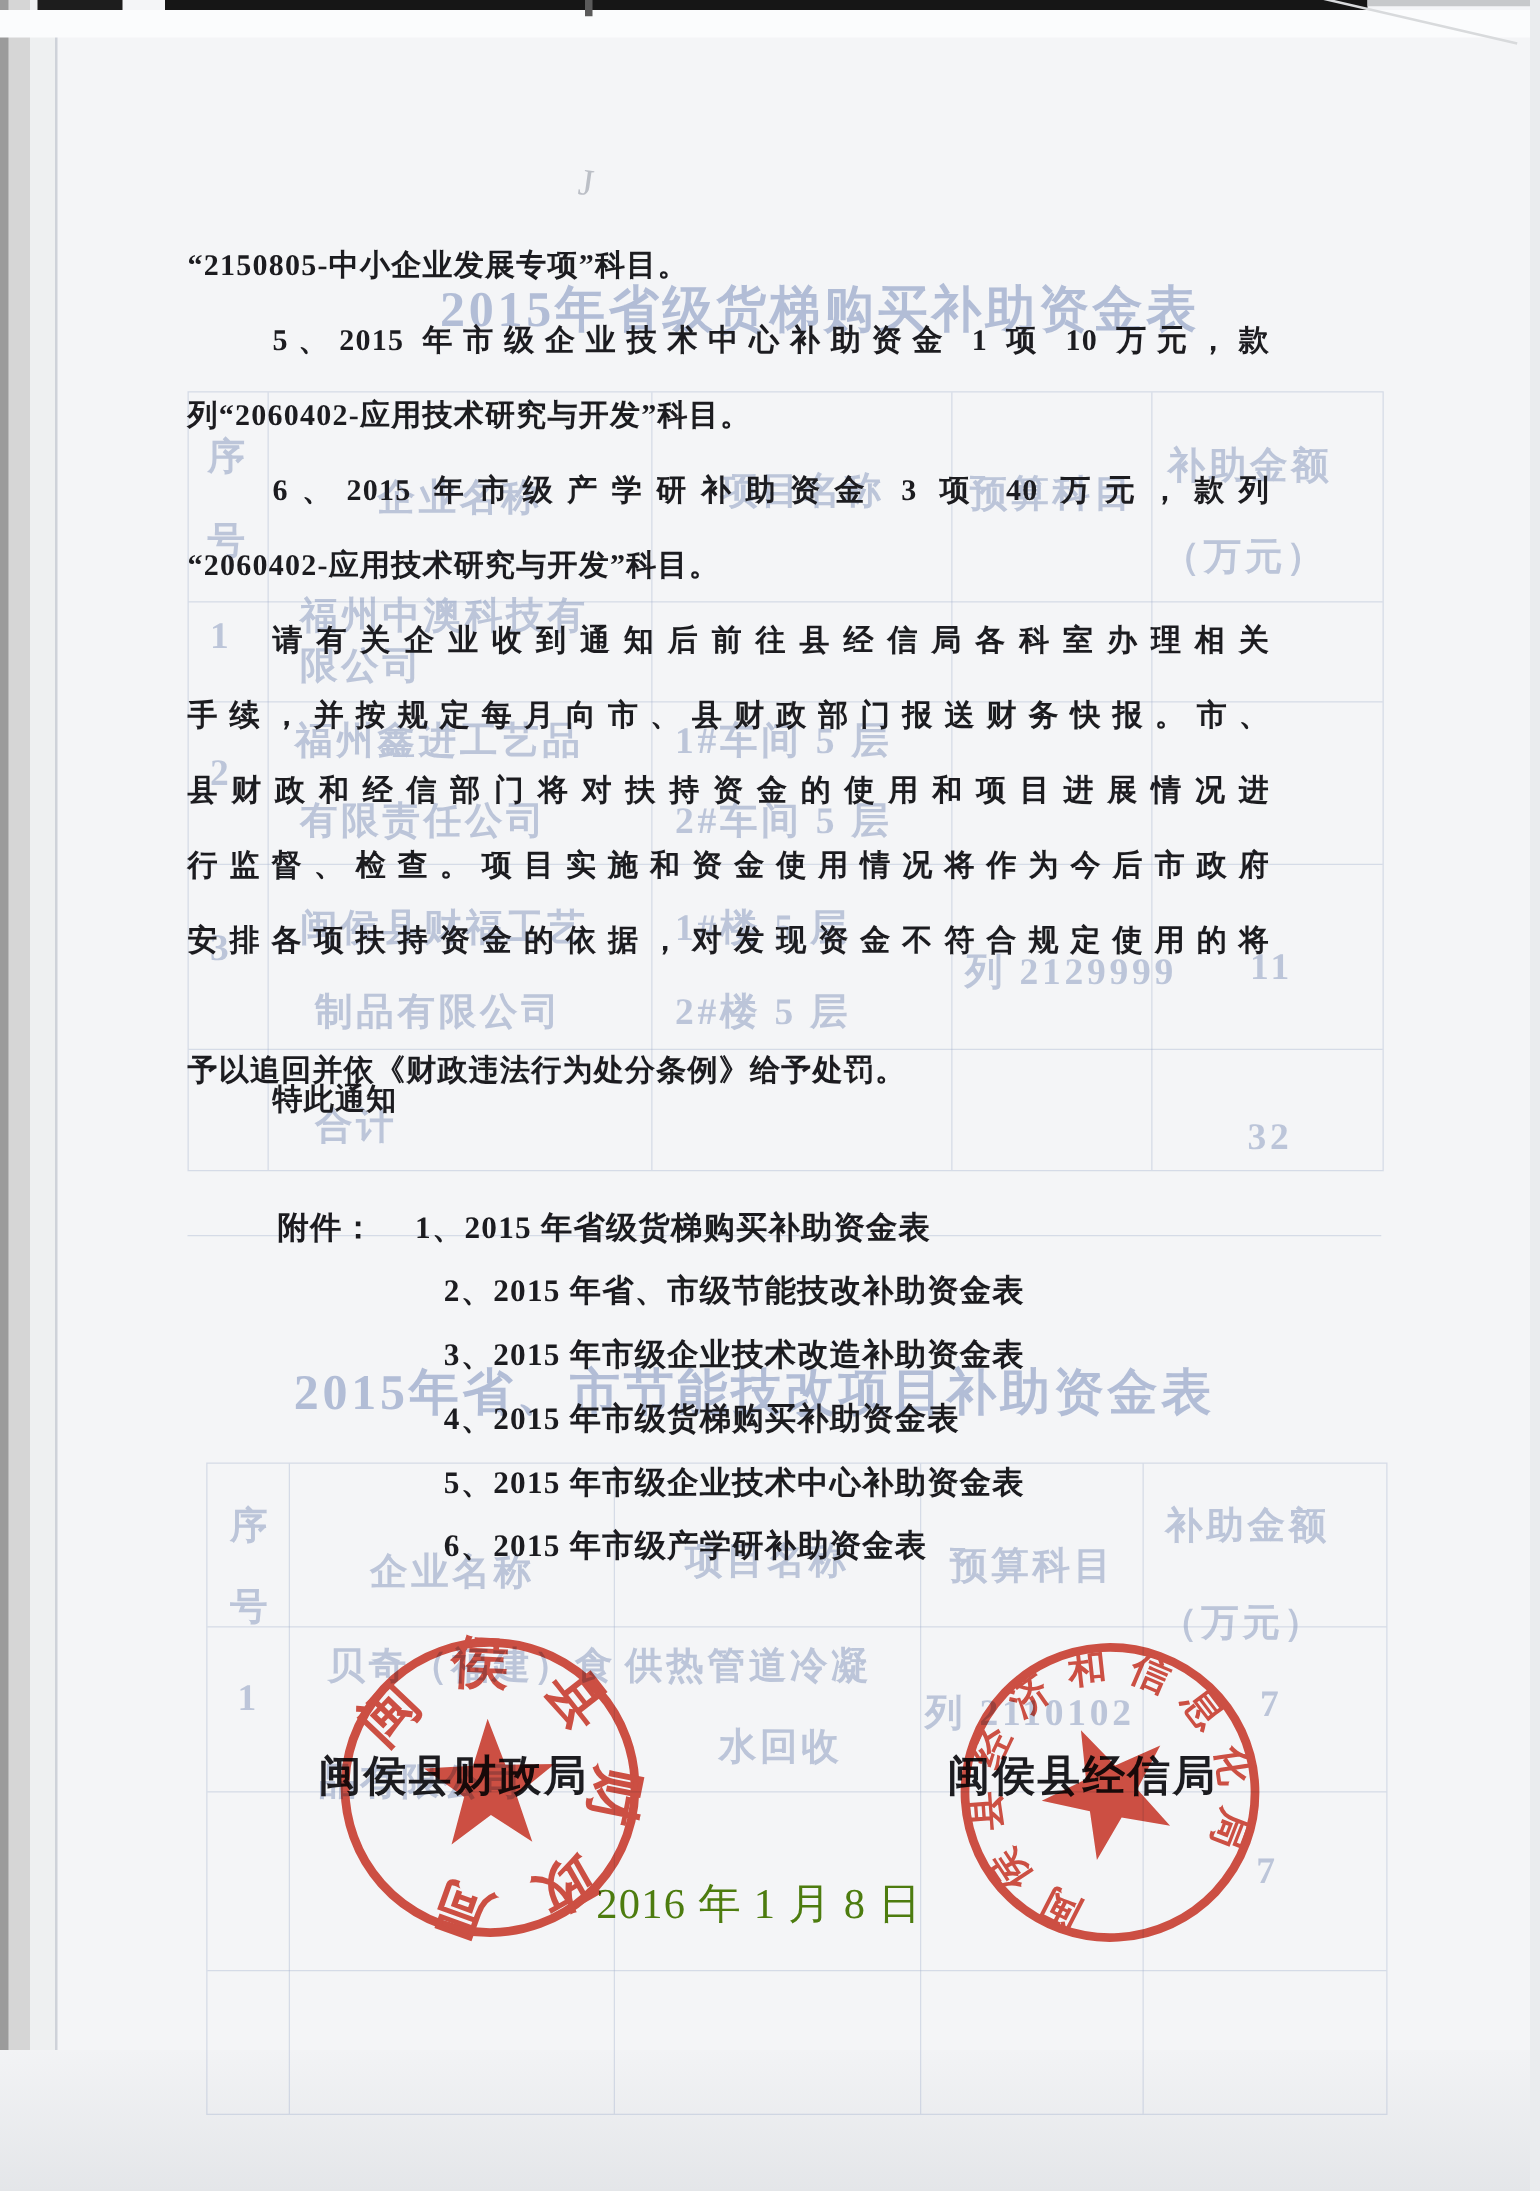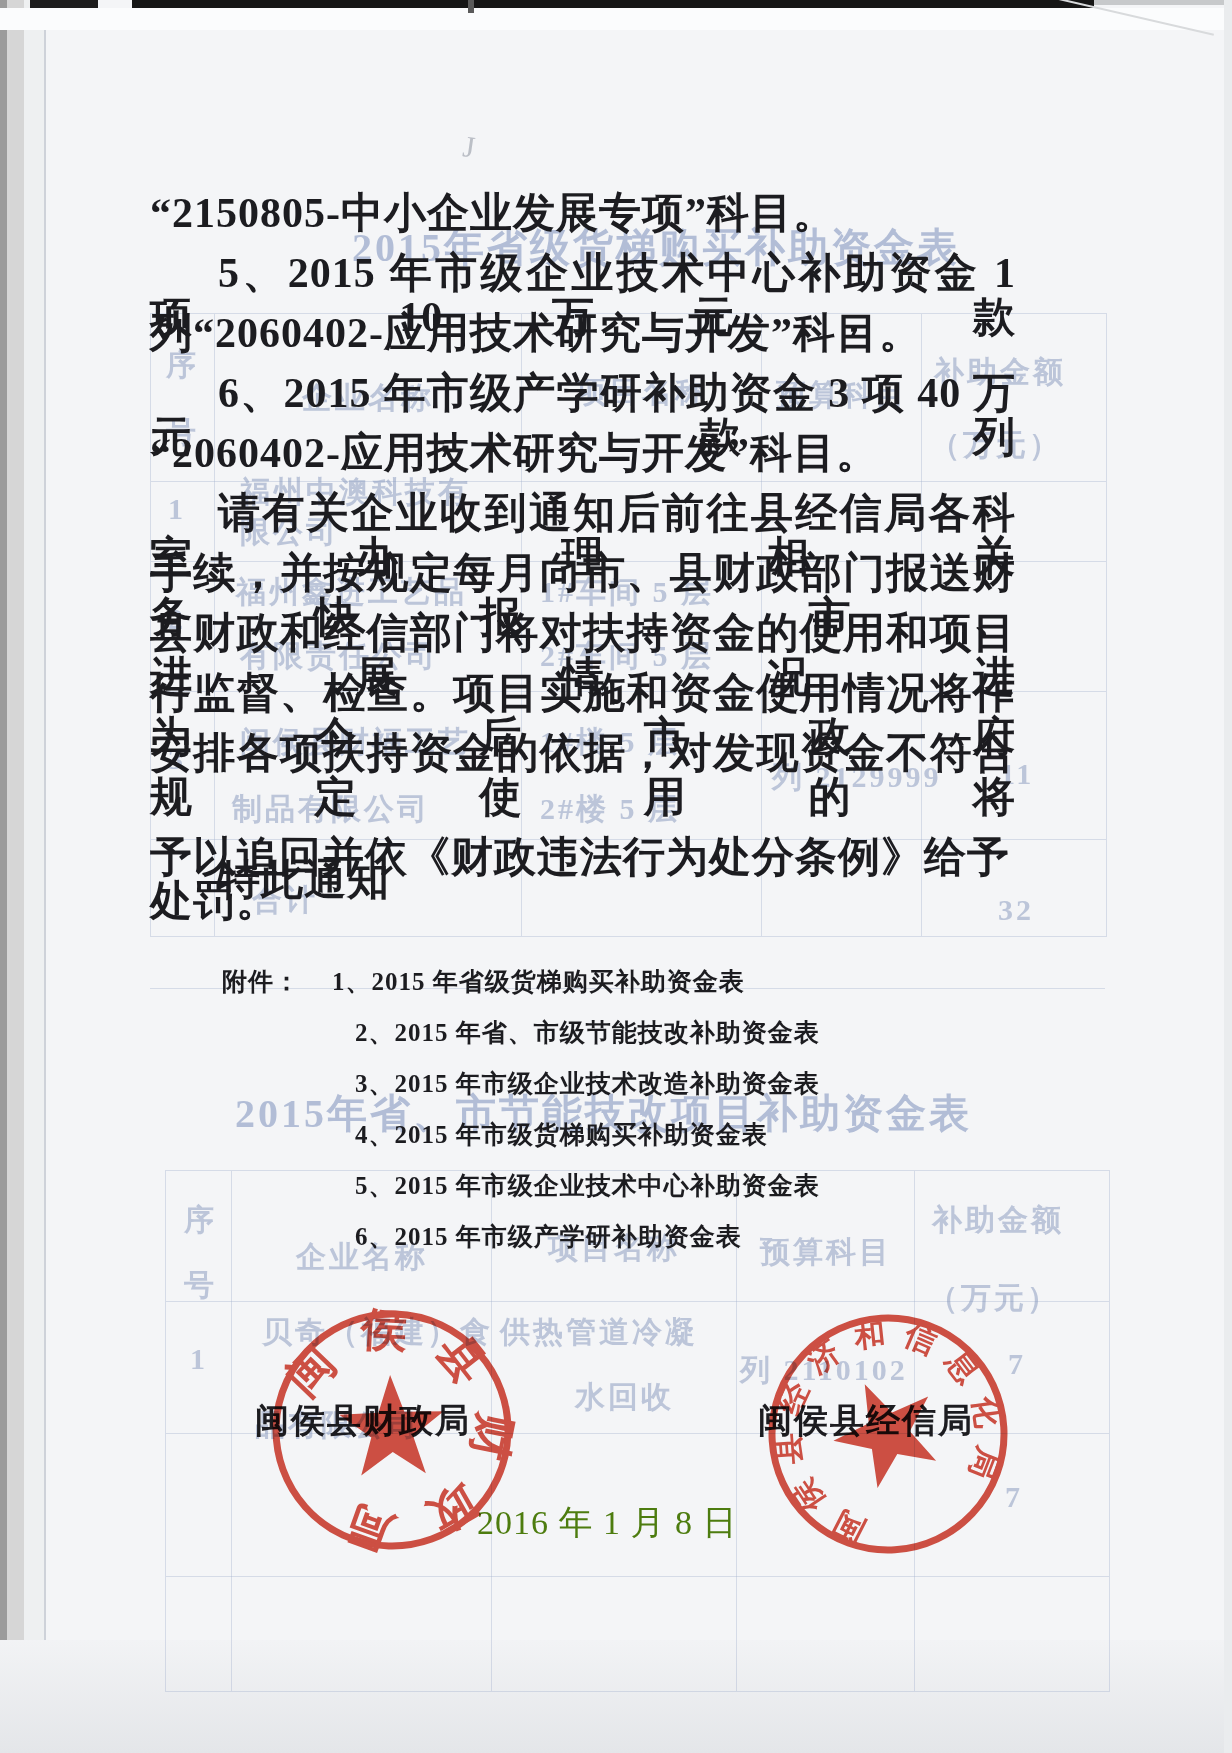--- a/index.html
+++ b/index.html
@@ -10,21 +10,21 @@
   }
   
   .strip{position:absolute;}
   
   .bt{position:absolute; font-size:30px; font-weight:700; letter-spacing:3px;
       color:rgba(132,150,188,0.50); white-space:nowrap;}
   .bt-title{position:absolute; font-size:40px; font-weight:700; letter-spacing:3px;
       color:rgba(116,138,184,0.52); white-space:nowrap;}
   .bline{position:absolute; background:rgba(164,177,206,0.38);}
   
-  .line{position:absolute; left:150px; width:866px; font-size:42px; line-height:44px;
+  .line{position:absolute; left:150px; width:866px; font-size:24px; line-height:44px;
       color:#1c1c20; letter-spacing:1px; font-weight:600; white-space:normal;}
   .just{text-align:justify; text-align-last:justify;}
   .ind{text-indent:68px;}
   .att{position:absolute; font-size:25px; color:#1c1c20; letter-spacing:1px;
       font-weight:600; white-space:nowrap;}
   .sig{position:absolute; font-size:34px; color:#1c1c20; letter-spacing:2px;
       font-weight:600; white-space:nowrap; z-index:4;}
   .date{position:absolute; font-size:34px; color:#4d7c0f; letter-spacing:1px;
       font-weight:400; white-space:nowrap; z-index:4;}
   .seal{position:absolute; mix-blend-mode:multiply; opacity:0.88; z-index:6;}
@@ -78,21 +78,21 @@
     <span class="bt" style="left:168px;top:492px;">1</span>
     <span class="bt" style="left:240px;top:472px;">福州中澳科技有</span>
     <span class="bt" style="left:240px;top:512px;">限公司</span>
     <span class="bt" style="left:168px;top:602px;">2</span>
     <span class="bt" style="left:236px;top:572px;text-align:right;">福州鑫进工艺品</span>
     <span class="bt" style="left:240px;top:636px;">有限责任公司</span>
     <span class="bt" style="left:540px;top:572px;">1#车间 5 层</span>
     <span class="bt" style="left:540px;top:636px;">2#车间 5 层</span>
     <span class="bt" style="left:168px;top:742px;">3</span>
     <span class="bt" style="left:240px;top:722px;">闽侯县财福工艺</span>
-    <span class="bt" style="left:232px;top:789px;">制品有限公司</span>
+    <span class="bt" style="left:252px;top:789px;">制品有限公司</span>
     <span class="bt" style="left:540px;top:722px;">1#楼 5 层</span>
     <span class="bt" style="left:540px;top:789px;">2#楼 5 层</span>
     <span class="bt" style="left:772px;top:757px;">列 2129999</span>
     <span class="bt" style="left:1000px;top:757px;">11</span>
     <span class="bt" style="left:252px;top:880px;">合计</span>
     <span class="bt" style="left:998px;top:893px;">32</span>
 
     <div class="bt-title" style="left:235px;top:1086px;">2015年省、市节能技改项目补助资金表</div>
 
     <div style="position:absolute;left:165px;top:1170px;width:943px;height:520px;border:1px solid rgba(164,177,206,0.38);">

